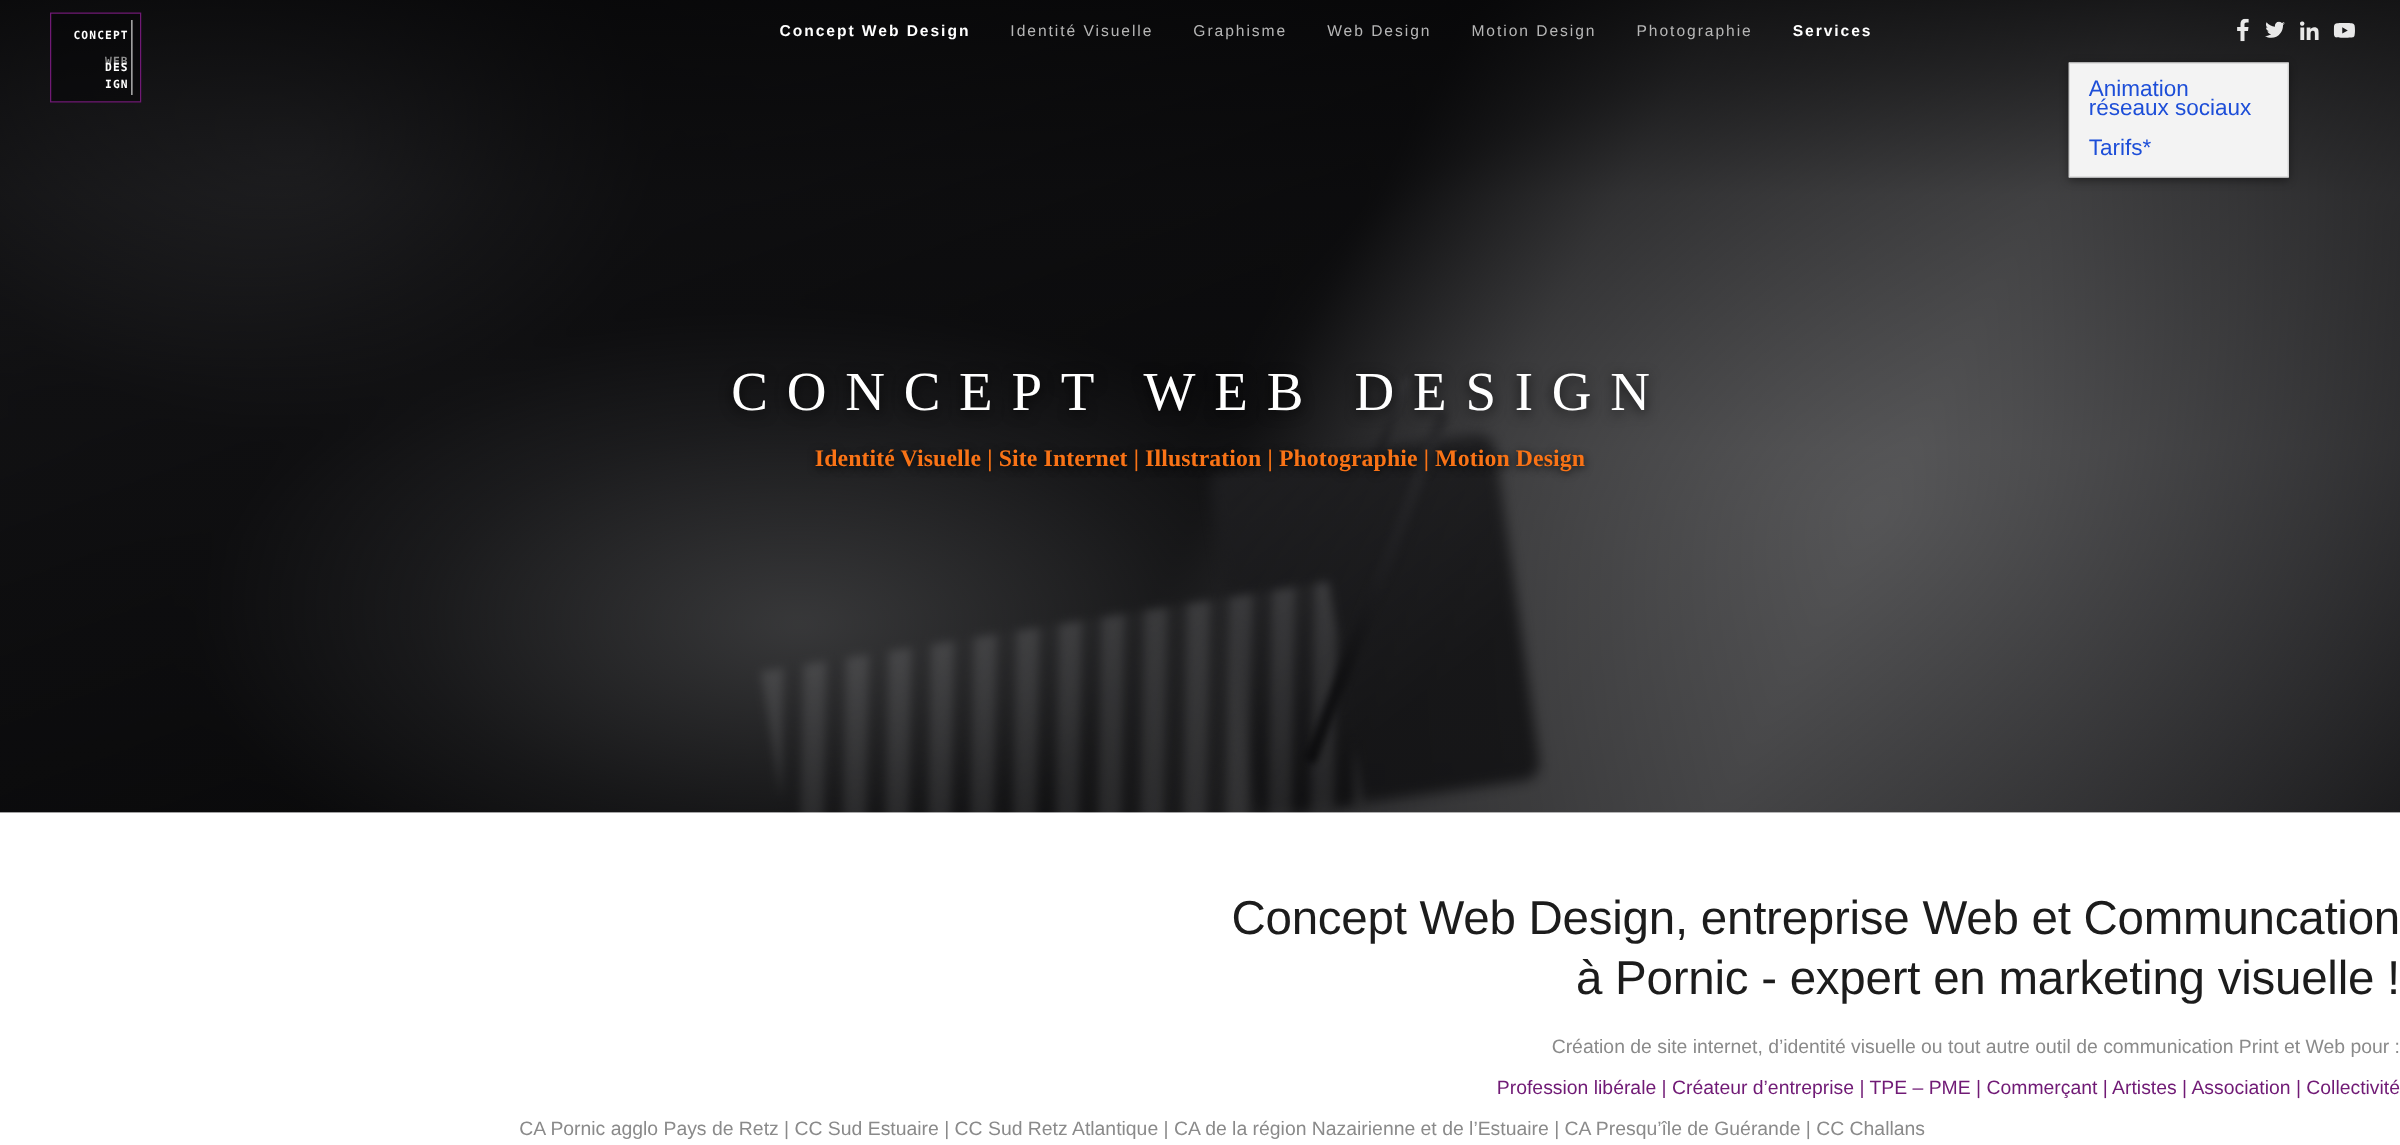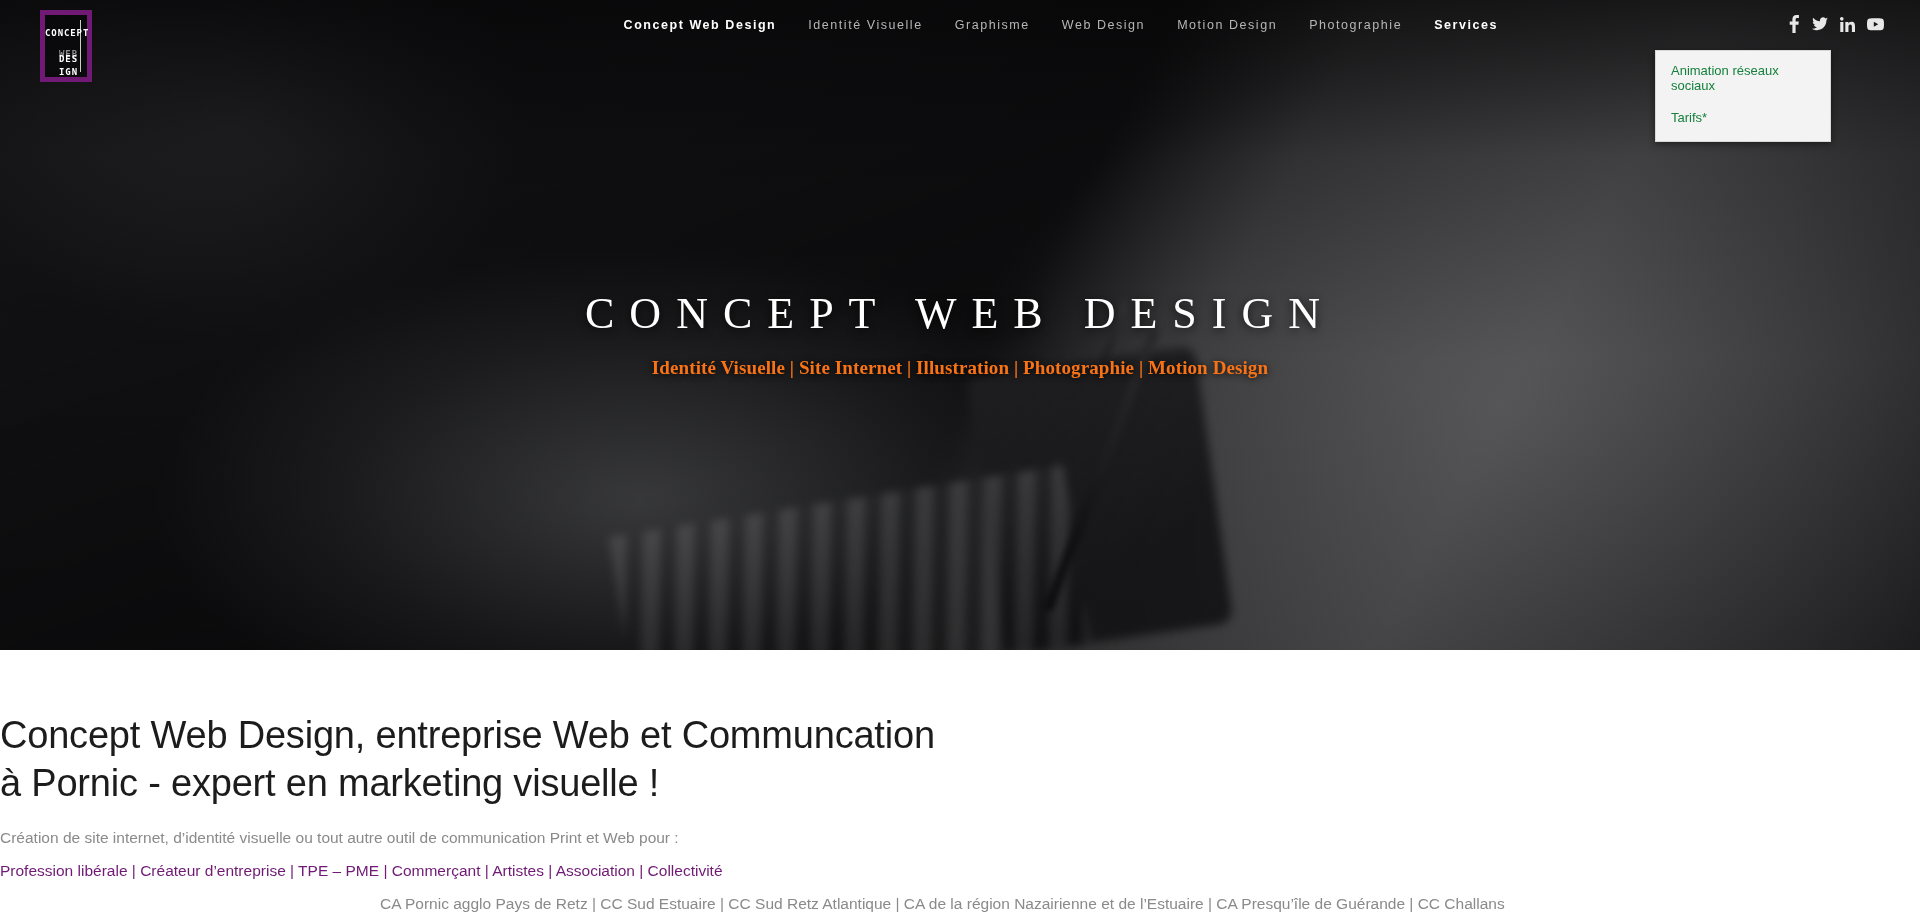--- a/index.html
+++ b/index.html
@@ -82,22 +82,22 @@
     position:absolute; inset:0;
     background:linear-gradient(180deg, rgba(5,5,6,0.80) 0%, rgba(5,5,6,0.42) 24%, rgba(5,5,6,0.30) 55%, rgba(5,5,6,0.38) 100%);
   }
 
   
   .header{
     position:absolute; top:0; left:0; right:0; height:96px; z-index:40;
   }
   .logo{
     position:absolute; left:40px; top:10px;
-    width:52px; height:72px;
-    border:5px solid #701a75;
+    width:73px; height:72px;
+    border:1px solid #701a75;
     background:rgba(6,6,7,.55);
   }
   .logo-line{
     position:absolute; right:6px; top:5px; bottom:5px;
     width:1px; background:#cfcfcf;
   }
   .logo-txt{
     position:absolute; left:0; right:9px;
     font-family:"DejaVu Sans Mono", monospace;
     font-size:9px; letter-spacing:.9px; color:#ffffff;
@@ -132,21 +132,21 @@
     position:absolute;
     left:1655px; top:50px;
     width:176px;
     background:#f3f3f3;
     border:1px solid #d8d8d8;
     box-shadow:0 2px 7px rgba(0,0,0,.45);
     z-index:60;
     padding:4px 0 6px 0;
   }
   .dd-item{
-    font-size:13px; color:#15803d; line-height:14.5px;
+    font-size:18px; color:#1d4ed8; line-height:14.5px;
     padding:9px 14px 9px 15px; cursor:pointer;
   }
 
   
   .hero-text{
     position:absolute; left:0; right:0; top:288px; z-index:20; text-align:center;
   }
   .hero-title{
     font-size:44px; color:#ffffff; letter-spacing:15px;
     font-weight:400; line-height:52px;
@@ -157,21 +157,21 @@
     margin-top:17px;
     font-size:19px; color:#f97316; font-weight:700;
     letter-spacing:.1px;
     font-family:"Liberation Serif", serif;
     text-shadow:0 1px 7px rgba(0,0,0,.8);
   }
 
   
   .main{
     position:absolute; top:650px; left:0; width:1920px; height:266px;
-    background:#ffffff; text-align:left;
+    background:#ffffff; text-align:right;
     padding-top:61px;
   }
   .main-h1{
     font-size:38px; line-height:48px; color:#1c1c1c;
     font-weight:400; letter-spacing:-0.2px;
   }
   .main-p{
     font-size:15.5px; color:#8a8a8a; line-height:22px;
     margin-top:20px;
   }

